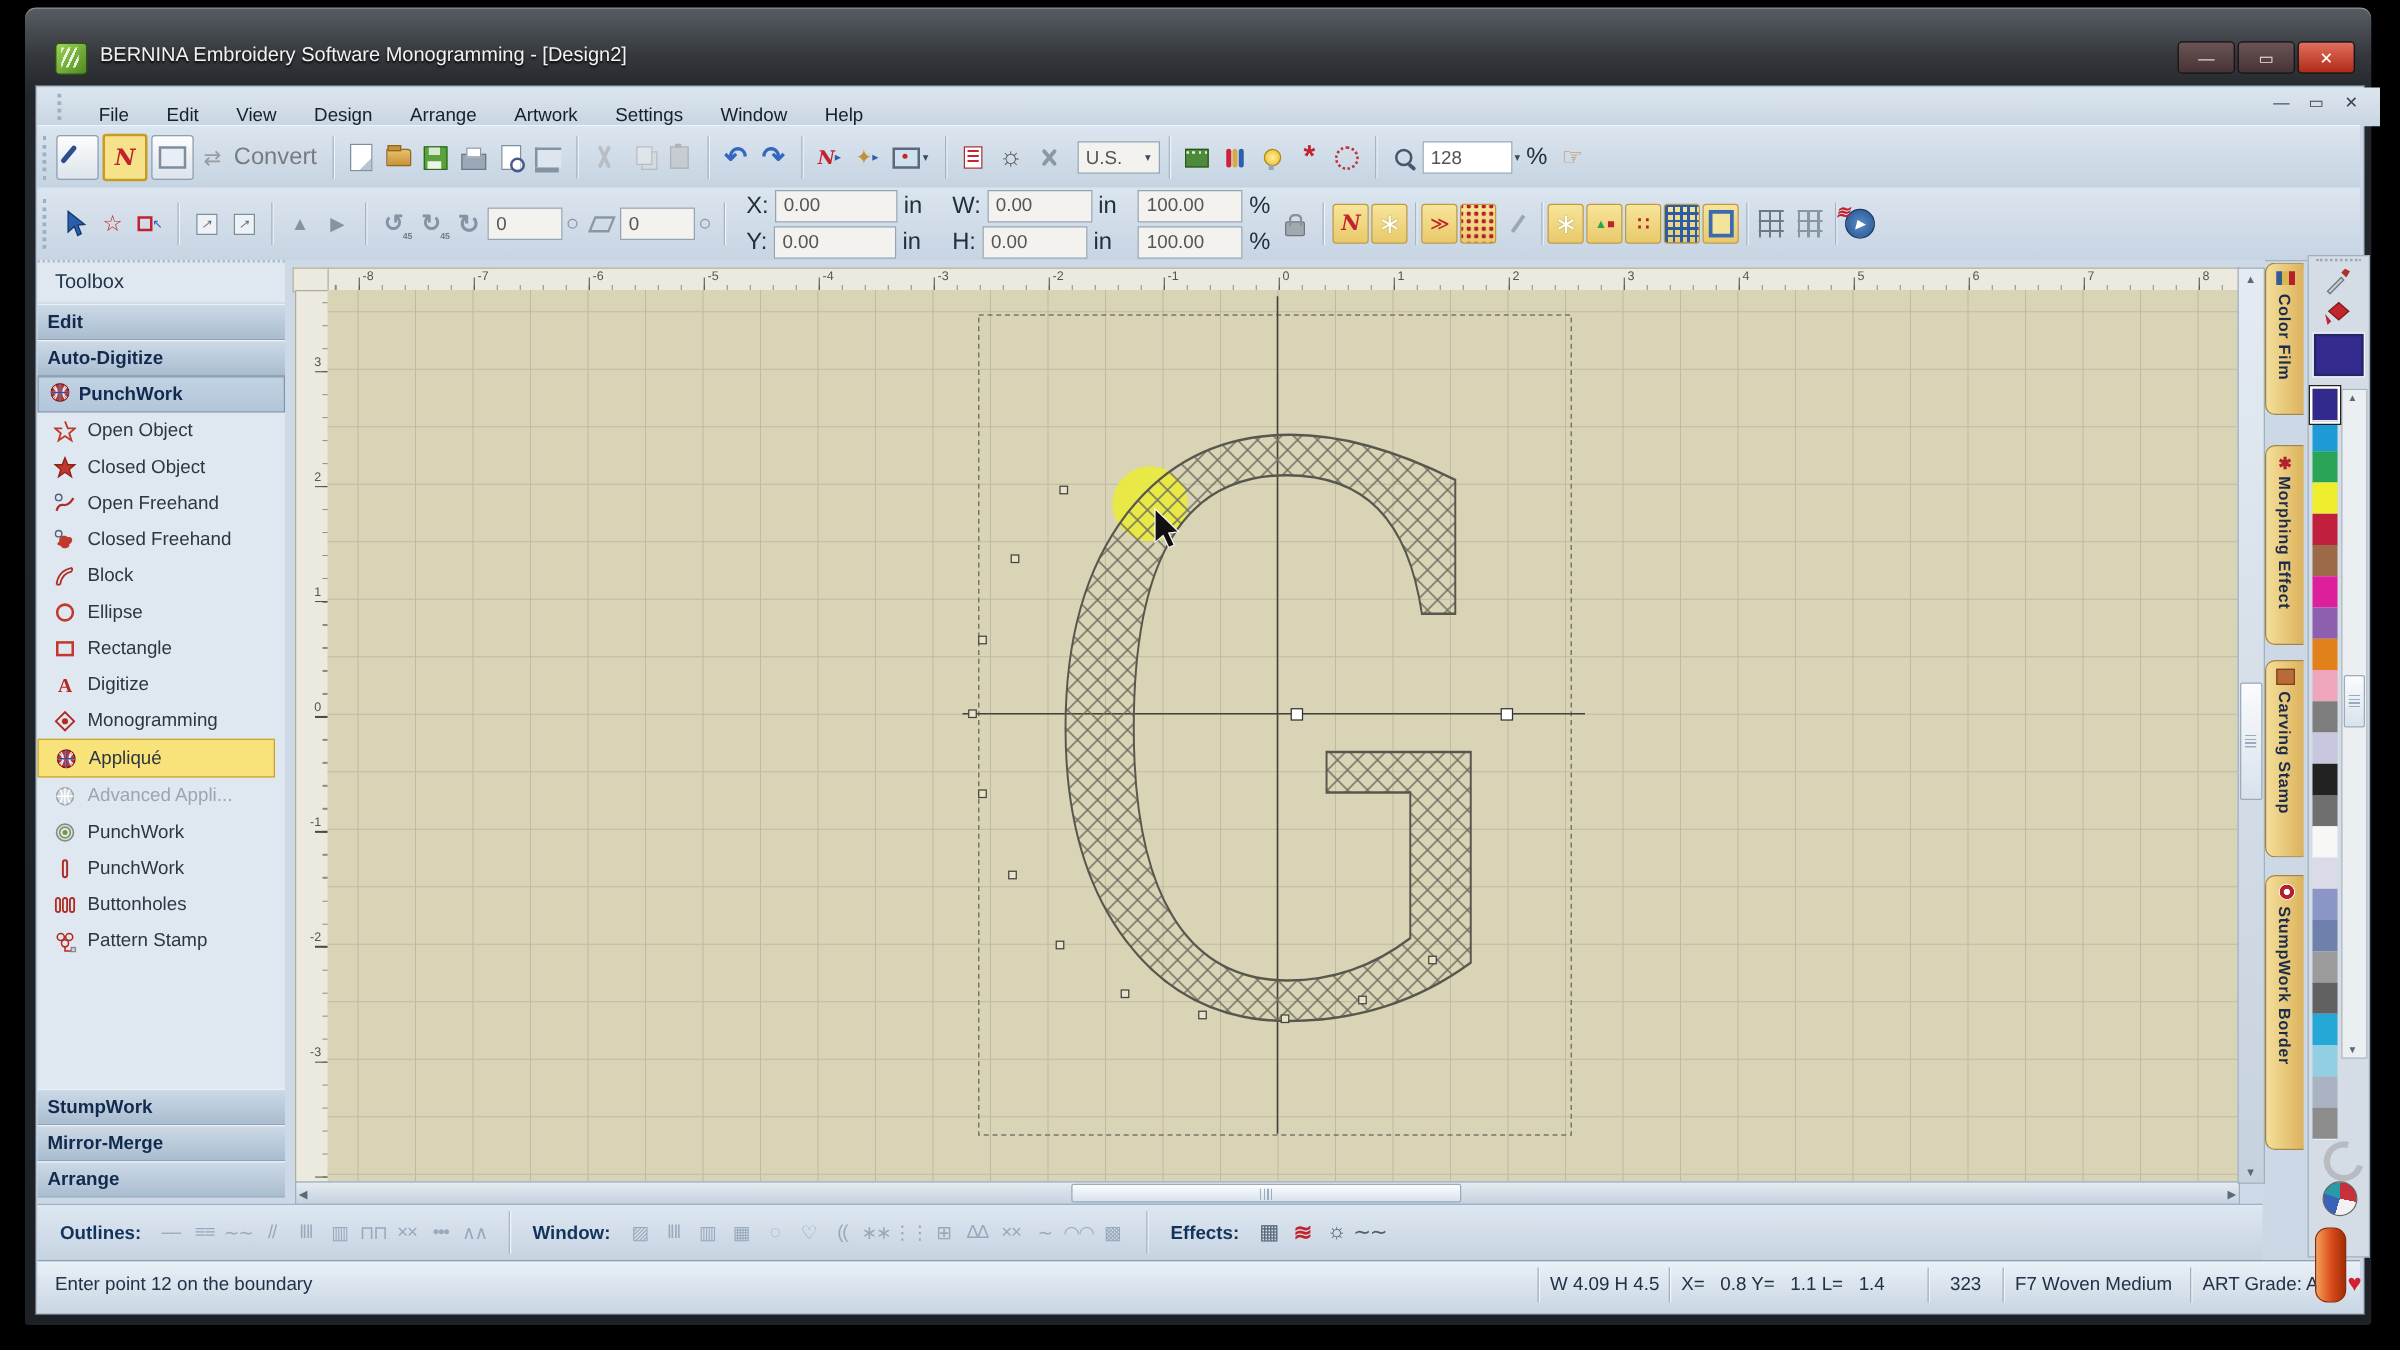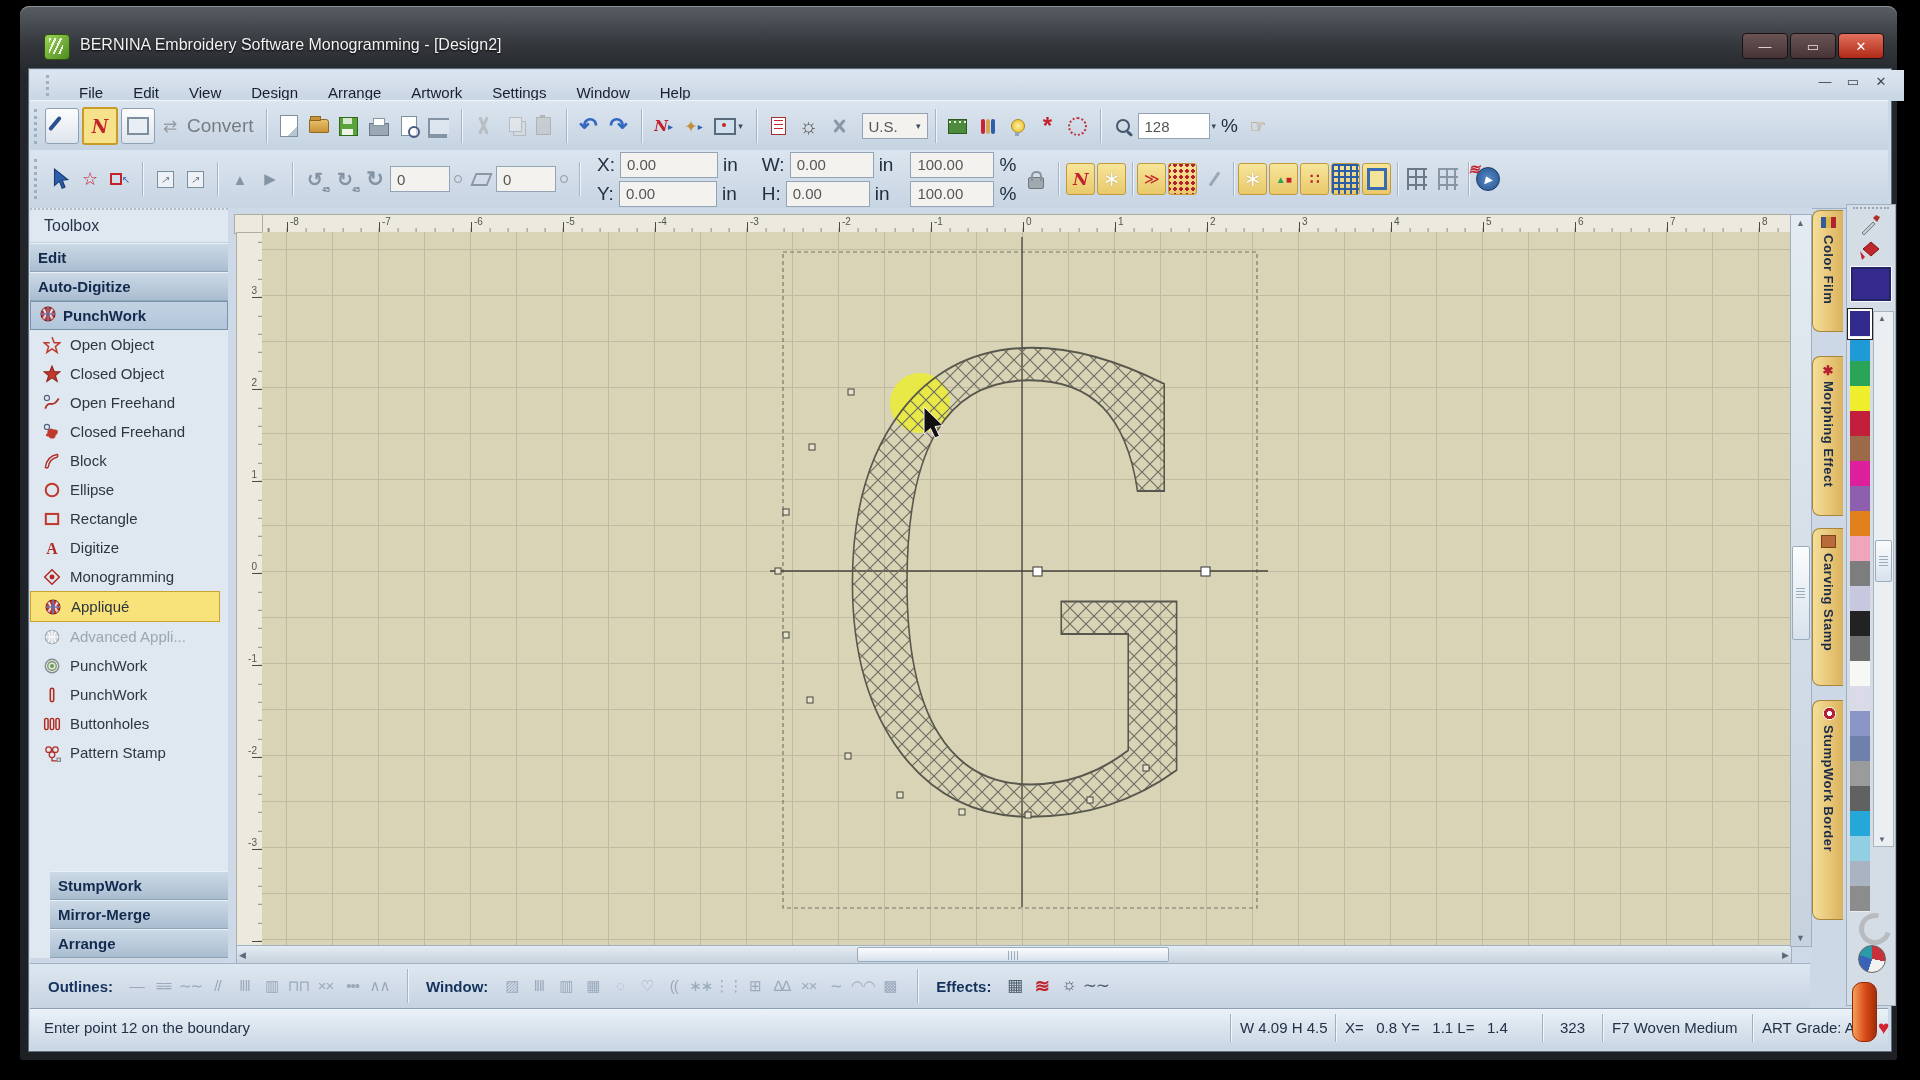--- a/index.html
+++ b/index.html
@@ -118,21 +118,21 @@
   #toolbox{left:30px;top:208px;width:198px;height:750px;background:#dfe8f1;border-right:2px solid #9fb2c4;}
   #toolbox-header{height:32px;display:flex;align-items:center;padding-left:14px;font-size:16px;color:#24344a;
     border-top:2px dotted #aebecd;border-bottom:1px solid #c2d0dc;}
   .tb-section{height:27px;display:flex;align-items:center;gap:6px;padding-left:8px;font-size:15px;font-weight:bold;color:#122a4e;
     background:linear-gradient(#ccd9e6,#a9bdd0);border-top:1px solid #e8f0f8;border-bottom:1px solid #8fa4b8;}
   .tb-section.pressed{background:linear-gradient(#c2d2e2,#b2c6da);border:1px solid #7c92a8;}
   .tb-item{height:29px;display:flex;align-items:center;gap:8px;padding-left:12px;font-size:15px;color:#2e3640;}
   .tb-item .tbi{width:20px;height:18px;display:flex;align-items:center;justify-content:center;}
   .tb-item.hl{background:#f8e27a;border:1px solid #caa22c;width:176px;}
   .tb-item.dis{color:#9aa6b2;}
-  #toolbox-bottom{position:absolute;left:0;bottom:0;width:100%;padding-left:20px;}
+  #toolbox-bottom{position:absolute;left:0;bottom:0;width:100%;}
 
   
   #canvas-wrap{left:228px;top:208px;width:1584px;height:755px;background:#cdd9e6;}
   #ruler-corner{left:6px;top:6px;width:28px;height:18px;background:#eceadf;border:1px solid #b0ada0;}
   #hruler{left:34px;top:6px;width:1528px;height:18px;background-color:#eceadf;border:1px solid #b0ada0;
     background-image:
       repeating-linear-gradient(90deg,#4a4a42 0 1px,transparent 1px 92px),
       repeating-linear-gradient(90deg,#8a8a7e 0 1px,transparent 1px 18.4px);
     background-size:auto 11px,auto 5px;background-position:24px bottom,5.6px bottom;background-repeat:repeat-x;}
   .hnum{position:absolute;top:1px;font-size:10px;color:#55554a;}

